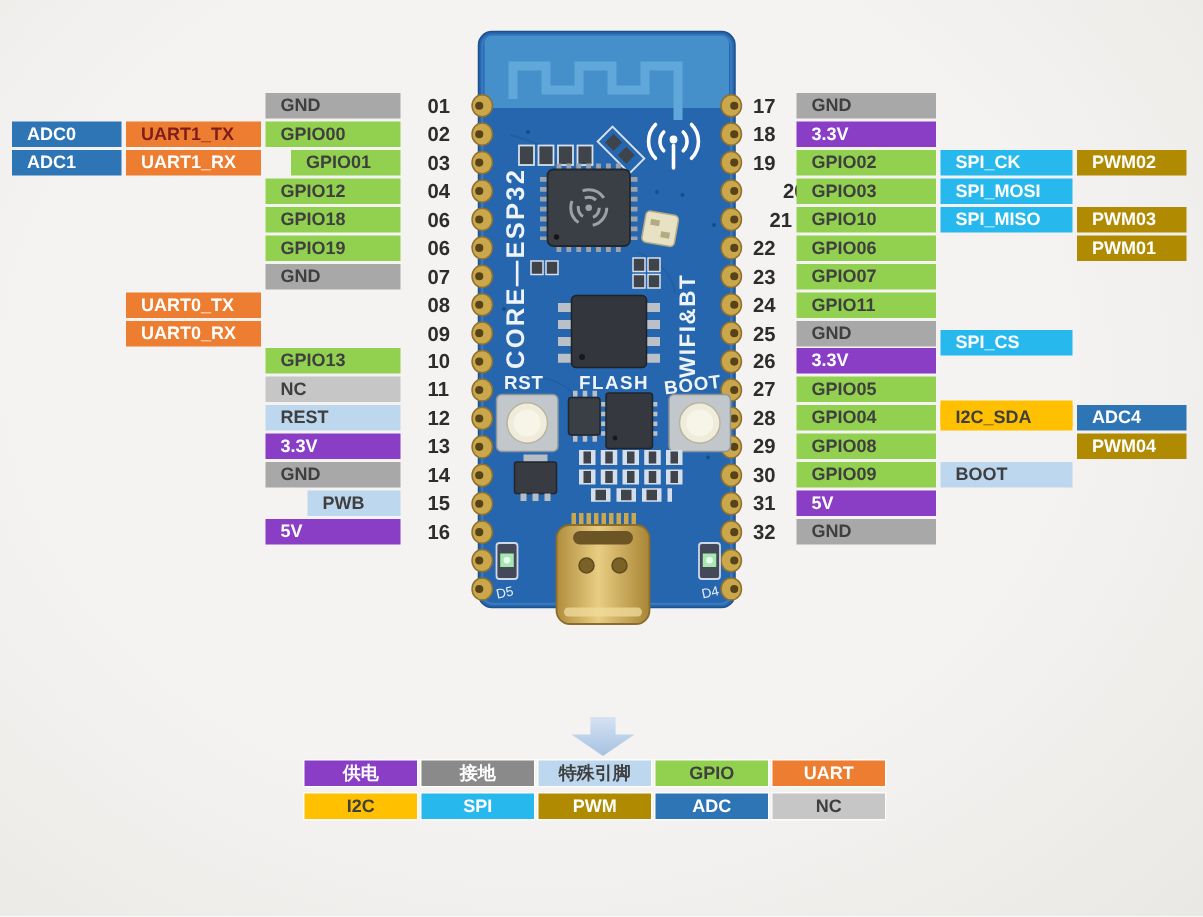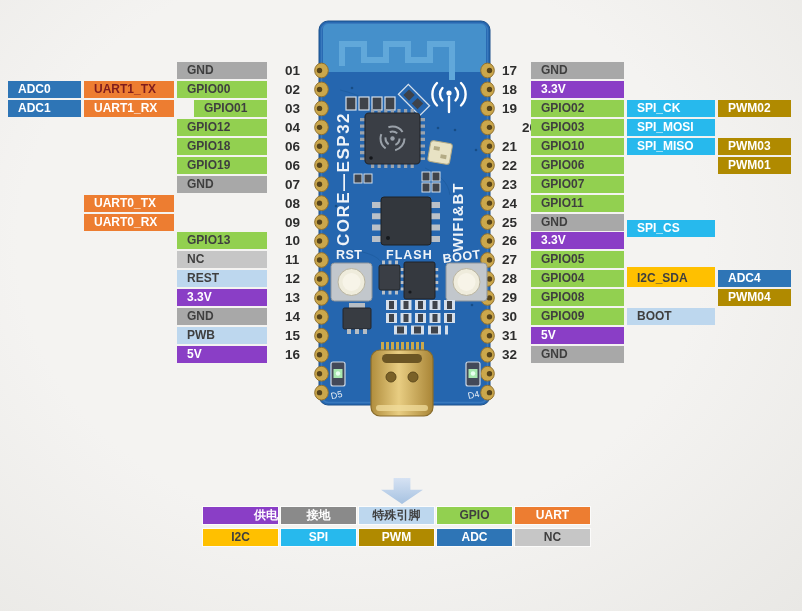--- a/index.html
+++ b/index.html
@@ -73,39 +73,39 @@
       <div class="pin-box" style="background: rgb(146, 208, 80); color: rgb(63, 63, 63); grid-area: 10 / 3;">GPIO13</div>
       <div class="pin-num" style="grid-area: 10 / 4;">10</div>
       <div class="pin-box" style="background: rgb(198, 198, 198); color: rgb(63, 63, 63); grid-area: 11 / 3;">NC</div>
       <div class="pin-num" style="grid-area: 11 / 4;">11</div>
       <div class="pin-box" style="background: rgb(189, 215, 238); color: rgb(63, 63, 63); grid-area: 12 / 3;">REST</div>
       <div class="pin-num" style="grid-area: 12 / 4;">12</div>
       <div class="pin-box" style="background: rgb(138, 62, 198); color: rgb(255, 255, 255); grid-area: 13 / 3;">3.3V</div>
       <div class="pin-num" style="grid-area: 13 / 4;">13</div>
       <div class="pin-box" style="background: rgb(168, 168, 168); color: rgb(63, 63, 63); grid-area: 14 / 3;">GND</div>
       <div class="pin-num" style="grid-area: 14 / 4;">14</div>
-      <div class="pin-box" style="background: rgb(189, 215, 238); color: rgb(63, 63, 63); grid-area: 15 / 3;">PWB</div>
+      <div class="pin-box" style="background: rgb(189, 215, 238); color: rgb(63, 63, 63); grid-area: 15 / 3; margin-left: 28px;">PWB</div>
       <div class="pin-num" style="grid-area: 15 / 4;">15</div>
       <div class="pin-box" style="background: rgb(138, 62, 198); color: rgb(255, 255, 255); grid-area: 16 / 3;">5V</div>
       <div class="pin-num" style="grid-area: 16 / 4;">16</div>
     </section>
 
   <section class="pin-grid" id="right-grid">
       <div class="pin-num" style="grid-area: 1 / 1;">17</div>
       <div class="pin-box" style="background: rgb(168, 168, 168); color: rgb(63, 63, 63); grid-area: 1 / 2;">GND</div>
       <div class="pin-num" style="grid-area: 2 / 1;">18</div>
       <div class="pin-box" style="background: rgb(138, 62, 198); color: rgb(255, 255, 255); grid-area: 2 / 2;">3.3V</div>
       <div class="pin-num" style="grid-area: 3 / 1;">19</div>
       <div class="pin-box" style="background: rgb(146, 208, 80); color: rgb(63, 63, 63); grid-area: 3 / 2;">GPIO02</div>
       <div class="pin-box" style="background: rgb(39, 185, 237); color: rgb(255, 255, 255); grid-area: 3 / 3;">SPI_CK</div>
       <div class="pin-box" style="background: rgb(176, 138, 0); color: rgb(255, 255, 255); grid-area: 3 / 4;">PWM02</div>
       <div class="pin-num" style="grid-area: 4 / 1; margin-left: 20px;">20</div>
       <div class="pin-box" style="background: rgb(146, 208, 80); color: rgb(63, 63, 63); grid-area: 4 / 2;">GPIO03</div>
       <div class="pin-box" style="background: rgb(39, 185, 237); color: rgb(255, 255, 255); grid-area: 4 / 3;">SPI_MOSI</div>
-      <div class="pin-num" style="grid-area: 5 / 1;">21</div>
+      <div class="pin-num" style="grid-area: 5 / 1; text-align: right;">21</div>
       <div class="pin-box" style="background: rgb(146, 208, 80); color: rgb(63, 63, 63); grid-area: 5 / 2;">GPIO10</div>
       <div class="pin-box" style="background: rgb(39, 185, 237); color: rgb(255, 255, 255); grid-area: 5 / 3;">SPI_MISO</div>
       <div class="pin-box" style="background: rgb(176, 138, 0); color: rgb(255, 255, 255); grid-area: 5 / 4;">PWM03</div>
       <div class="pin-num" style="grid-area: 6 / 1;">22</div>
       <div class="pin-box" style="background: rgb(146, 208, 80); color: rgb(63, 63, 63); grid-area: 6 / 2;">GPIO06</div>
       <div class="pin-box" style="background: rgb(176, 138, 0); color: rgb(255, 255, 255); grid-area: 6 / 4;">PWM01</div>
       <div class="pin-num" style="grid-area: 7 / 1;">23</div>
       <div class="pin-box" style="background: rgb(146, 208, 80); color: rgb(63, 63, 63); grid-area: 7 / 2;">GPIO07</div>
       <div class="pin-box" style="background: rgb(39, 185, 237); color: rgb(255, 255, 255); grid-area: 7 / 3; margin-top: 44px;">SPI_CS</div>
       <div class="pin-num" style="grid-area: 8 / 1;">24</div>
@@ -432,21 +432,21 @@
     <g>
       <rect x="466" y="362" width="14" height="24" rx="2" fill="#434959" stroke="#cfd9e6" stroke-width="1.2"></rect>
       <rect x="468.5" y="369" width="9" height="9" fill="#a8e8b0"></rect>
       <circle cx="473" cy="373.5" r="2.2" fill="#e8fff0"></circle>
     </g>
     <text transform="rotate(-12 473 396)" x="468" y="398" font-size="9" fill="#e8eef5">D4</text>
   </svg>
 
   <div class="legend-arrow"></div>
   <div id="legend-grid">
-      <div class="legend-box" style="background: rgb(138, 62, 198); color: rgb(255, 255, 255); text-align: right;">供电</div>
+      <div class="legend-box" style="background: rgb(138, 62, 198); color: rgb(255, 255, 255);">供电</div>
       <div class="legend-box" style="background: rgb(138, 138, 138); color: rgb(255, 255, 255);">接地</div>
       <div class="legend-box" style="background: rgb(189, 215, 238); color: rgb(63, 63, 63);">特殊引脚</div>
       <div class="legend-box" style="background: rgb(146, 208, 80); color: rgb(63, 63, 63);">GPIO</div>
       <div class="legend-box" style="background: rgb(237, 125, 49); color: rgb(255, 255, 255);">UART</div>
       <div class="legend-box" style="background: rgb(255, 192, 0); color: rgb(63, 63, 63);">I2C</div>
       <div class="legend-box" style="background: rgb(39, 185, 237); color: rgb(255, 255, 255);">SPI</div>
       <div class="legend-box" style="background: rgb(176, 138, 0); color: rgb(255, 255, 255);">PWM</div>
       <div class="legend-box" style="background: rgb(46, 117, 182); color: rgb(255, 255, 255);">ADC</div>
       <div class="legend-box" style="background: rgb(198, 198, 198); color: rgb(63, 63, 63);">NC</div>
     </div>

